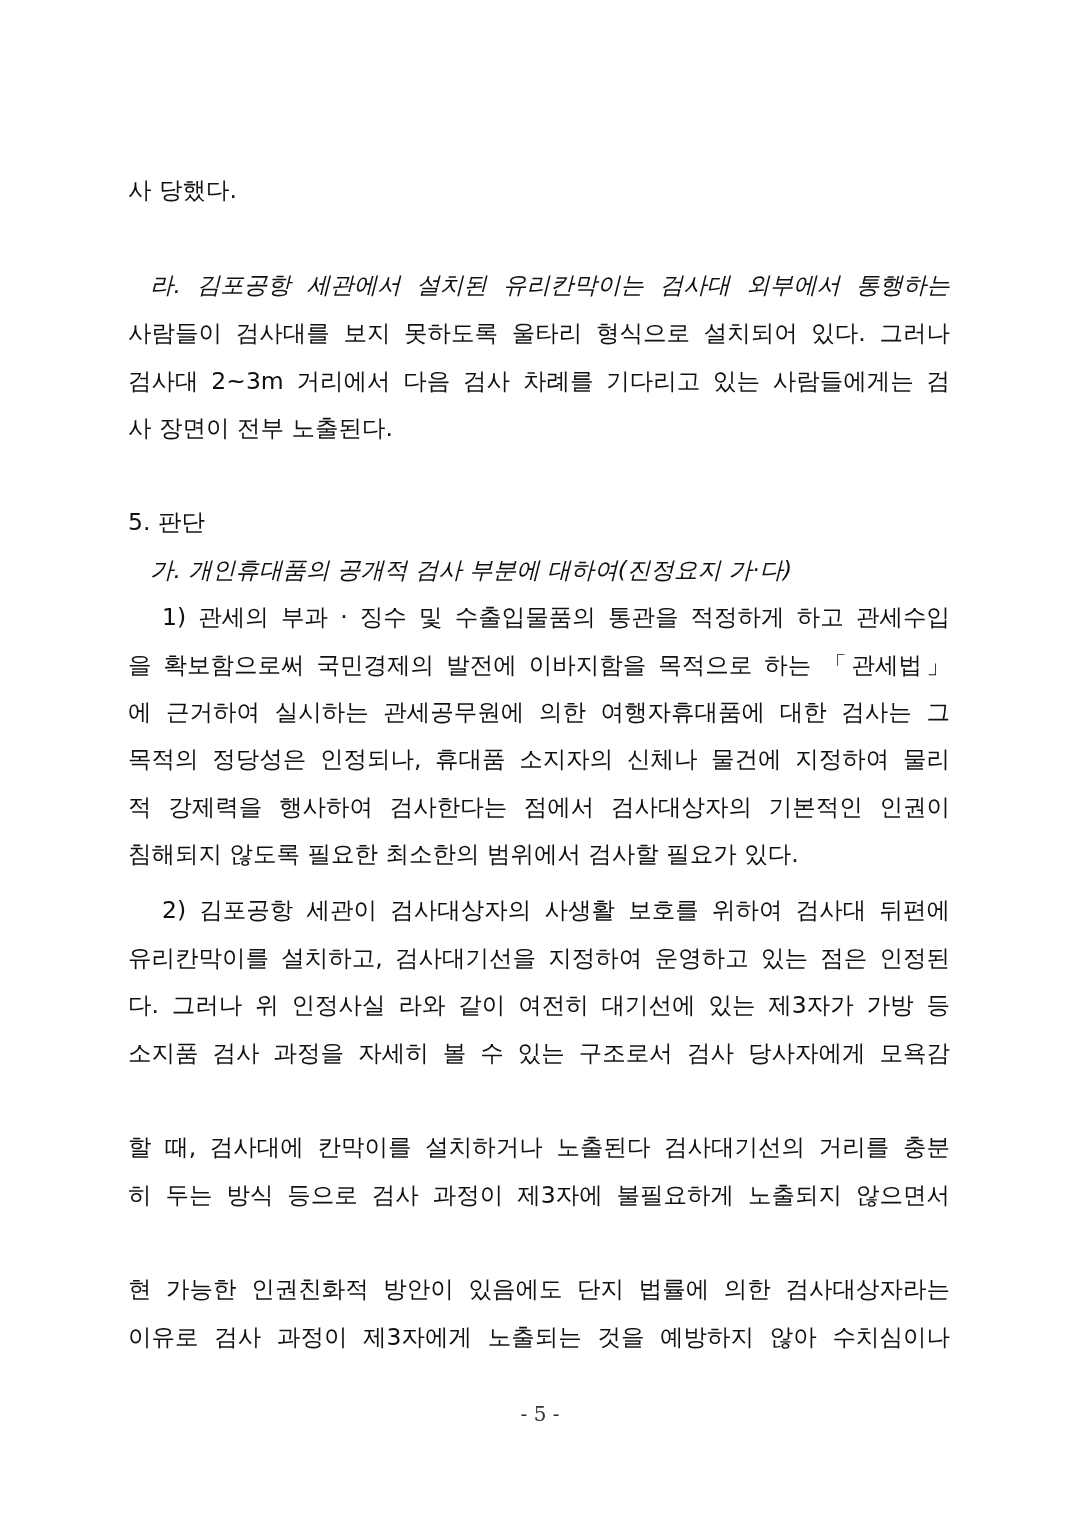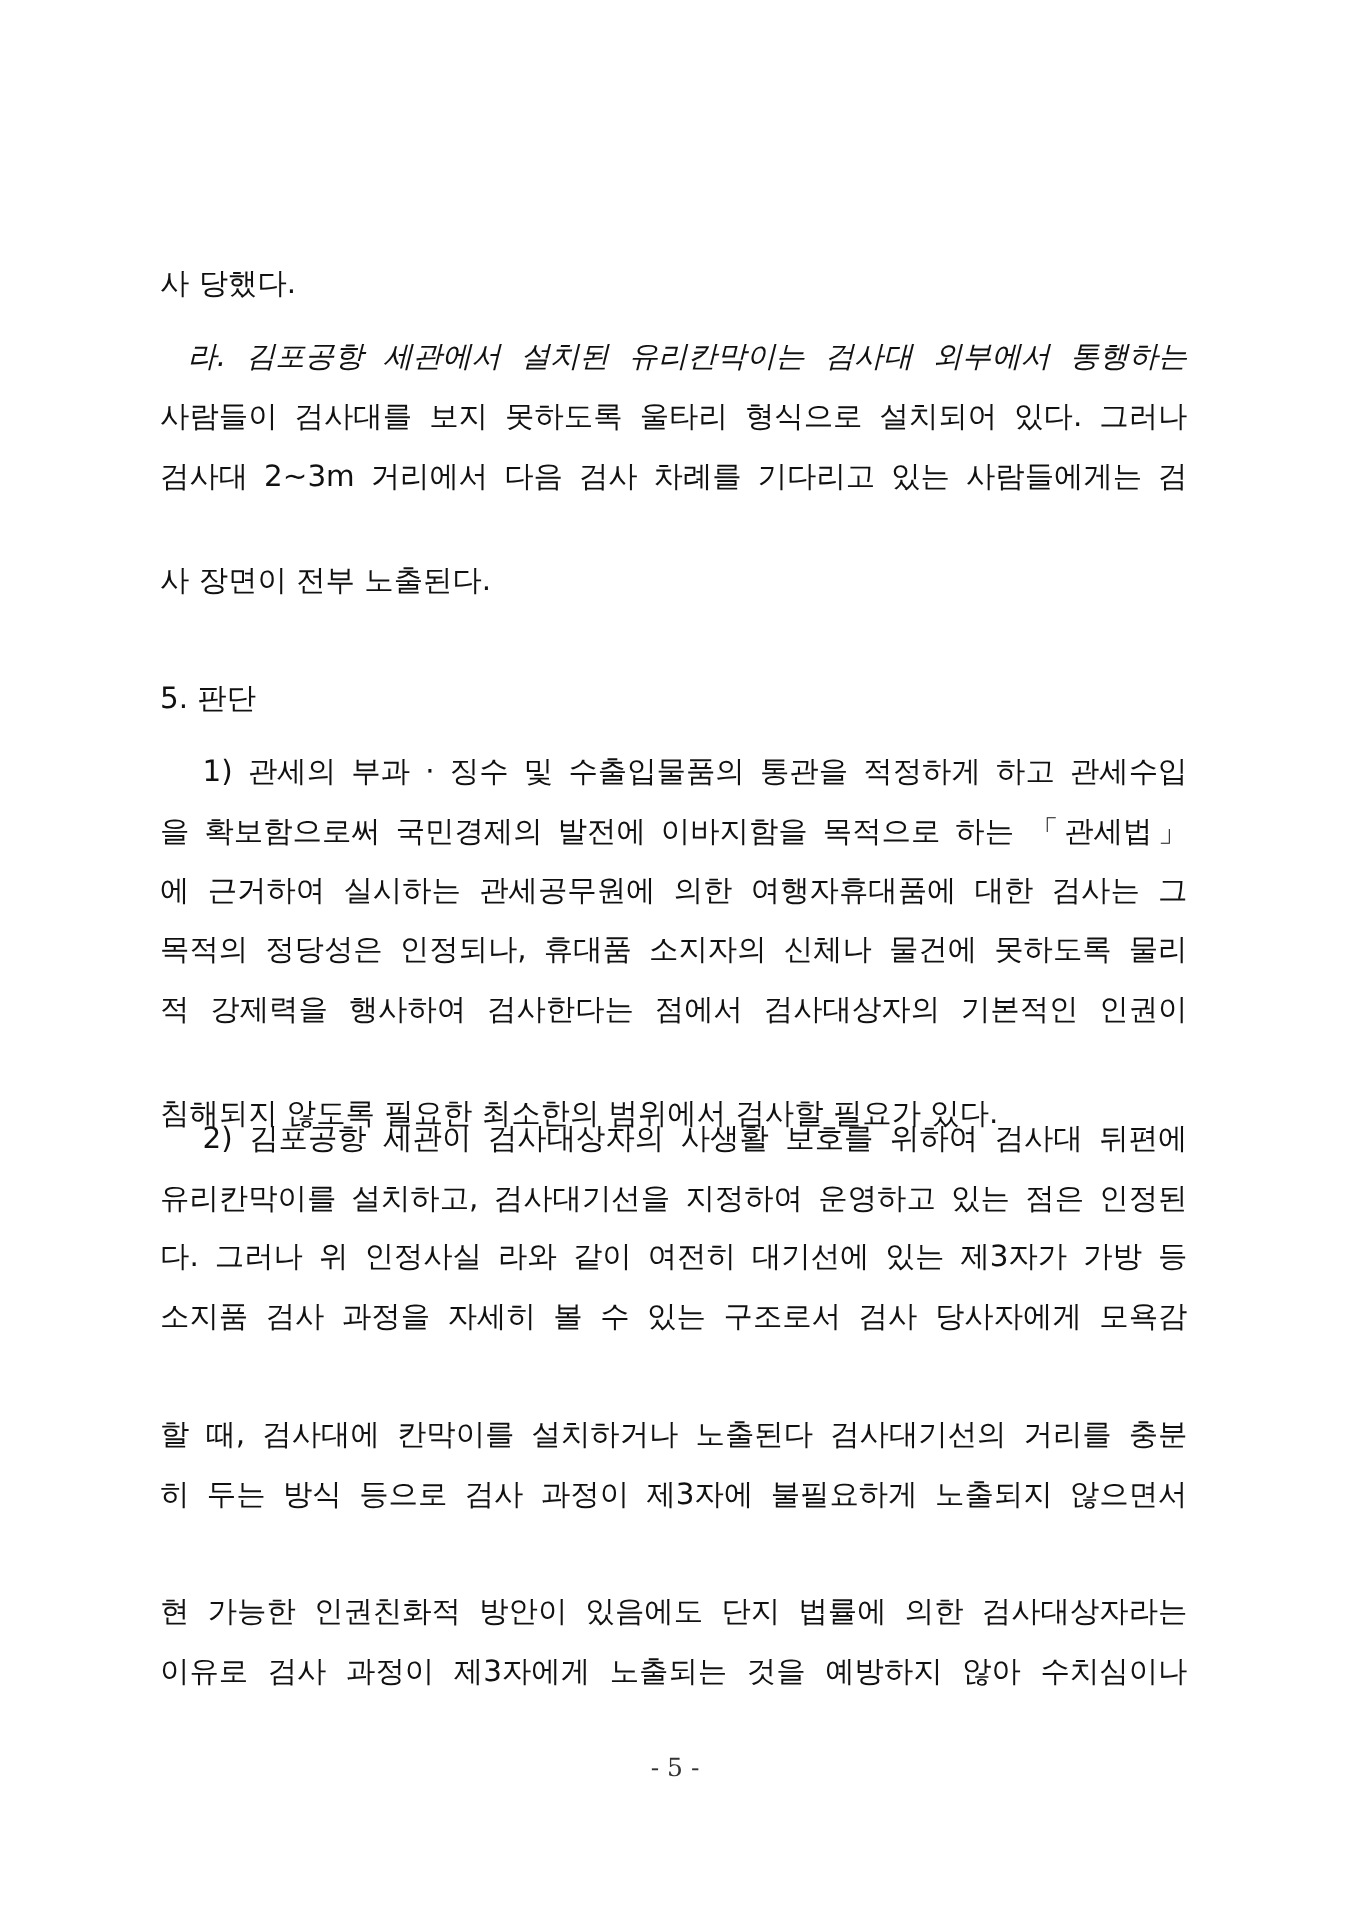--- a/index.html
+++ b/index.html
@@ -1,44 +1,45 @@
 <!DOCTYPE html>
 <html><head>
 <meta charset="utf-8">
 <style>
   html, body { margin: 0; padding: 0; background: #ffffff; }
   body { width: 1080px; height: 1527px; position: relative; overflow: hidden;
          font-family: "DejaVu Sans", "Liberation Sans", sans-serif; color: #111; }
   .page { position: absolute; left: 0; top: 0; width: 1080px; height: 1527px; }
   .line { position: absolute; left: 128px; width: 822px; font-size: 23.5px; line-height: 30px;
           white-space: nowrap; text-align: justify; text-align-last: justify; letter-spacing: 0px; }
-  .line.last { text-align-last: left; margin-top: 36px; }
+  .line.last { text-align-last: left; }
   .indent1 { left: 150px; width: 800px; font-style: italic; }
   .indent2 { left: 162px; width: 788px; }
   .pagenum { position: absolute; top: 1402px; left: 0; width: 1080px; text-align: center;
              font-family: "DejaVu Serif", "Liberation Serif", serif; font-size: 20px; color: #333; }
 </style>
 </head>
 <body>
 
 <div class="page">
 
   <div class="line last" style="top:175px">사 당했다.</div>
 
   <div class="line indent1" style="top:270px">라. 김포공항 세관에서 설치된 유리칸막이는 검사대 외부에서 통행하는</div>
   <div class="line" style="top:318px">사람들이 검사대를 보지 못하도록 울타리 형식으로 설치되어 있다. 그러나</div>
   <div class="line" style="top:366px">검사대 2~3m 거리에서 다음 검사 차례를 기다리고 있는 사람들에게는 검</div>
   <div class="line last" style="top:413px">사 장면이 전부 노출된다.</div>
 
   <div class="line last" style="top:507px">5. 판단</div>
+  <div class="line indent1 last" style="top:555px">가. 개인휴대품의 공개적 검사 부분에 대하여(진정요지 가·다)</div>
 
   <div class="line indent2" style="top:602px">1) 관세의 부과 · 징수 및 수출입물품의 통관을 적정하게 하고 관세수입</div>
   <div class="line" style="top:650px">을 확보함으로써 국민경제의 발전에 이바지함을 목적으로 하는 「관세법」</div>
   <div class="line" style="top:697px">에 근거하여 실시하는 관세공무원에 의한 여행자휴대품에 대한 검사는 그</div>
-  <div class="line" style="top:744px">목적의 정당성은 인정되나, 휴대품 소지자의 신체나 물건에 못하도록 물리</div>
+  <div class="line" style="top:744px">목적의 정당성은 인정되나, 휴대품 소지자의 신체나 물건에 지정하여 물리</div>
   <div class="line" style="top:792px">적 강제력을 행사하여 검사한다는 점에서 검사대상자의 기본적인 인권이</div>
   <div class="line last" style="top:839px">침해되지 않도록 필요한 최소한의 범위에서 검사할 필요가 있다.</div>
 
   <div class="line indent2" style="top:895px">2) 김포공항 세관이 검사대상자의 사생활 보호를 위하여 검사대 뒤편에</div>
   <div class="line" style="top:943px">유리칸막이를 설치하고, 검사대기선을 지정하여 운영하고 있는 점은 인정된</div>
   <div class="line" style="top:990px">다. 그러나 위 인정사실 라와 같이 여전히 대기선에 있는 제3자가 가방 등</div>
   <div class="line" style="top:1038px">소지품 검사 과정을 자세히 볼 수 있는 구조로서 검사 당사자에게 모욕감</div>
   <div class="line" style="top:1132px">할 때, 검사대에 칸막이를 설치하거나 노출된다 검사대기선의 거리를 충분</div>
   <div class="line" style="top:1180px">히 두는 방식 등으로 검사 과정이 제3자에 불필요하게 노출되지 않으면서</div>
   <div class="line" style="top:1274px">현 가능한 인권친화적 방안이 있음에도 단지 법률에 의한 검사대상자라는</div>

